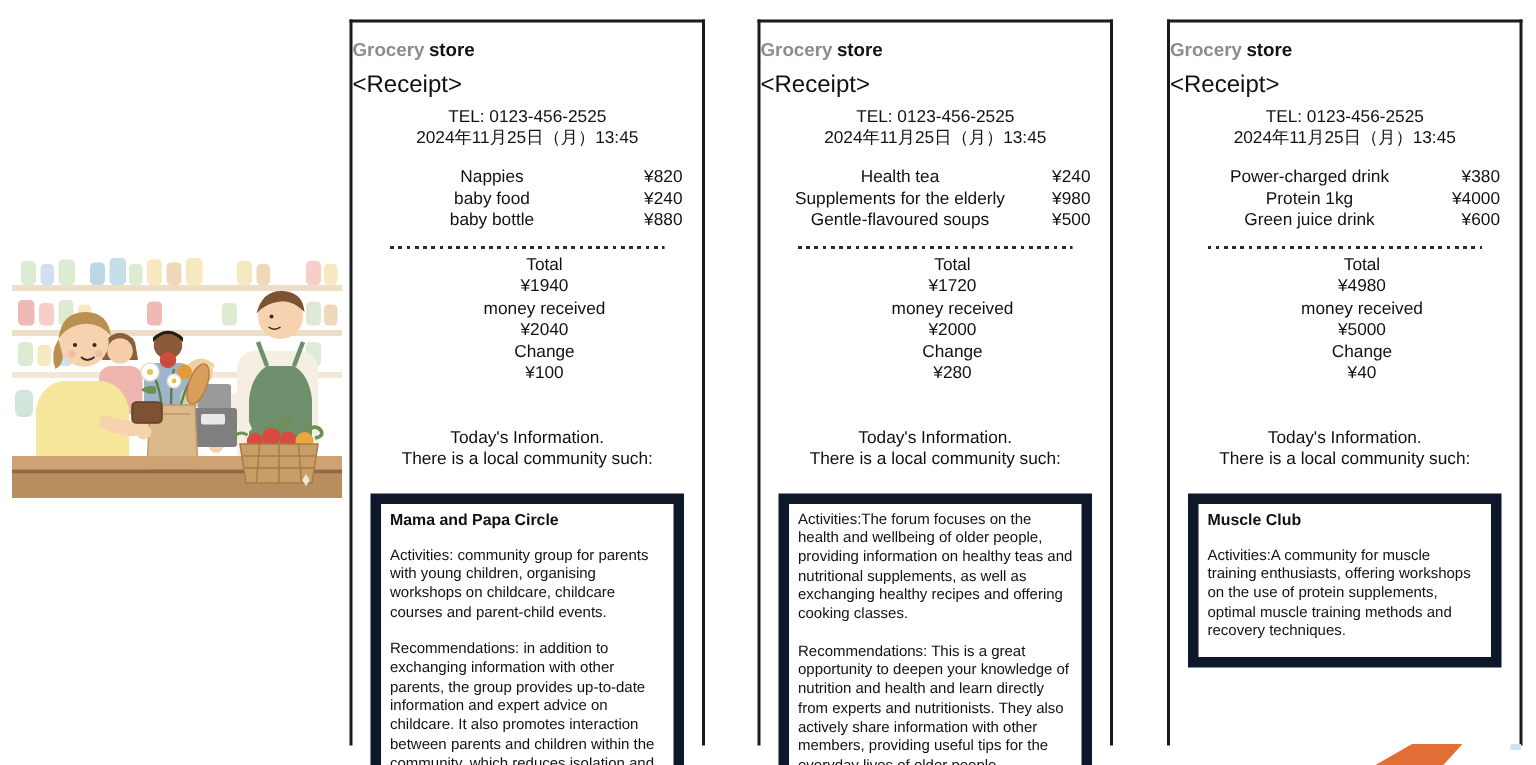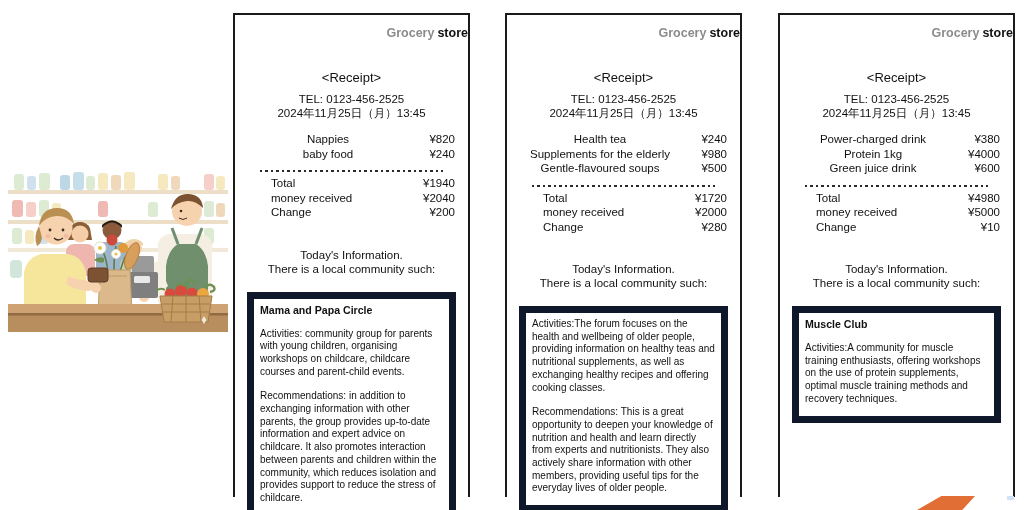--- a/index.html
+++ b/index.html
@@ -16,38 +16,38 @@
   
   .receipt{
     position:absolute;top:13px;width:237px;height:484px;
     background:#fff;border:2px solid #1a1a1a;border-bottom:none;
     box-sizing:border-box;
   }
   .receipt-1{left:233px;}
   .receipt-2{left:505px;}
   .receipt-3{left:778px;}
 
-  .store-name{margin-top:11px;text-align:right;font-size:12.5px;font-weight:700;line-height:15px;}
+  .store-name{margin-top:11px;text-align:left;font-size:12.5px;font-weight:700;line-height:15px;}
   .store-name .light{color:#8c8c8c;margin-right:3px;}
-  .receipt-label{margin-top:29px;text-align:center;font-size:13px;line-height:16px;}
+  .receipt-label{margin-top:8px;text-align:left;font-size:16px;line-height:16px;}
   .tel{margin-top:6px;text-align:center;font-size:11.5px;line-height:14px;}
   .datetime{text-align:center;font-size:11.5px;line-height:14px;}
 
   .items{margin-top:12px;font-size:11.5px;}
   .item-row{display:flex;align-items:flex-end;padding:0 13px 0 10px;line-height:14.5px;}
   .item-name{flex:1;text-align:center;}
   .item-price{min-width:44px;text-align:right;}
 
   .dashed-separator{
     height:2px;margin:9px 25px 0 25px;
     background:repeating-linear-gradient(90deg,#2a2a2a 0 2.5px,transparent 2.5px 5.5px);
   }
 
   .totals{margin-top:4px;font-size:11.5px;}
-  .total-row{display:flex;align-items:center;padding:0 13px 0 36px;line-height:14.5px;}
+  .total-row{display:flex;align-items:center;padding:0 13px 0 36px;line-height:14.5px;flex-direction:column;}
   .total-label{flex:1;text-align:left;}
   .total-value{text-align:right;}
 
   .info-heading{margin-top:28px;text-align:center;font-size:11.5px;line-height:14px;}
 
   .community-box{
     margin:16px 12px 0 12px;border:7px solid #0f172a;
     padding:5px 6px 10px 6px;
     font-size:10px;line-height:12.7px;
   }
@@ -217,36 +217,40 @@
 
   <div class="items">
     <div class="item-row">
       <span class="item-name">Nappies</span>
       <span class="item-price">¥820</span>
     </div>
     <div class="item-row">
       <span class="item-name">baby food</span>
       <span class="item-price">¥240</span>
     </div>
+    <div class="item-row">
+      <span class="item-name">baby bottle</span>
+      <span class="item-price">¥880</span>
+    </div>
   </div>
 
   <div class="dashed-separator"></div>
 
   <div class="totals">
     <div class="total-row">
       <span class="total-label">Total</span>
       <span class="total-value">¥1940</span>
     </div>
     <div class="total-row">
       <span class="total-label">money received</span>
       <span class="total-value">¥2040</span>
     </div>
     <div class="total-row">
       <span class="total-label">Change</span>
-      <span class="total-value">¥200</span>
+      <span class="total-value">¥100</span>
     </div>
   </div>
 
   <div class="info-heading">
     <div>Today's Information.</div>
     <div>There is a local community such:</div>
   </div>
 
   <div class="community-box">
     <div class="community-title">Mama and Papa Circle</div>
@@ -335,21 +339,21 @@
     <div class="total-row">
       <span class="total-label">Total</span>
       <span class="total-value">¥4980</span>
     </div>
     <div class="total-row">
       <span class="total-label">money received</span>
       <span class="total-value">¥5000</span>
     </div>
     <div class="total-row">
       <span class="total-label">Change</span>
-      <span class="total-value">¥10</span>
+      <span class="total-value">¥40</span>
     </div>
   </div>
 
   <div class="info-heading">
     <div>Today's Information.</div>
     <div>There is a local community such:</div>
   </div>
 
   <div class="community-box">
     <div class="community-title">Muscle Club</div>

